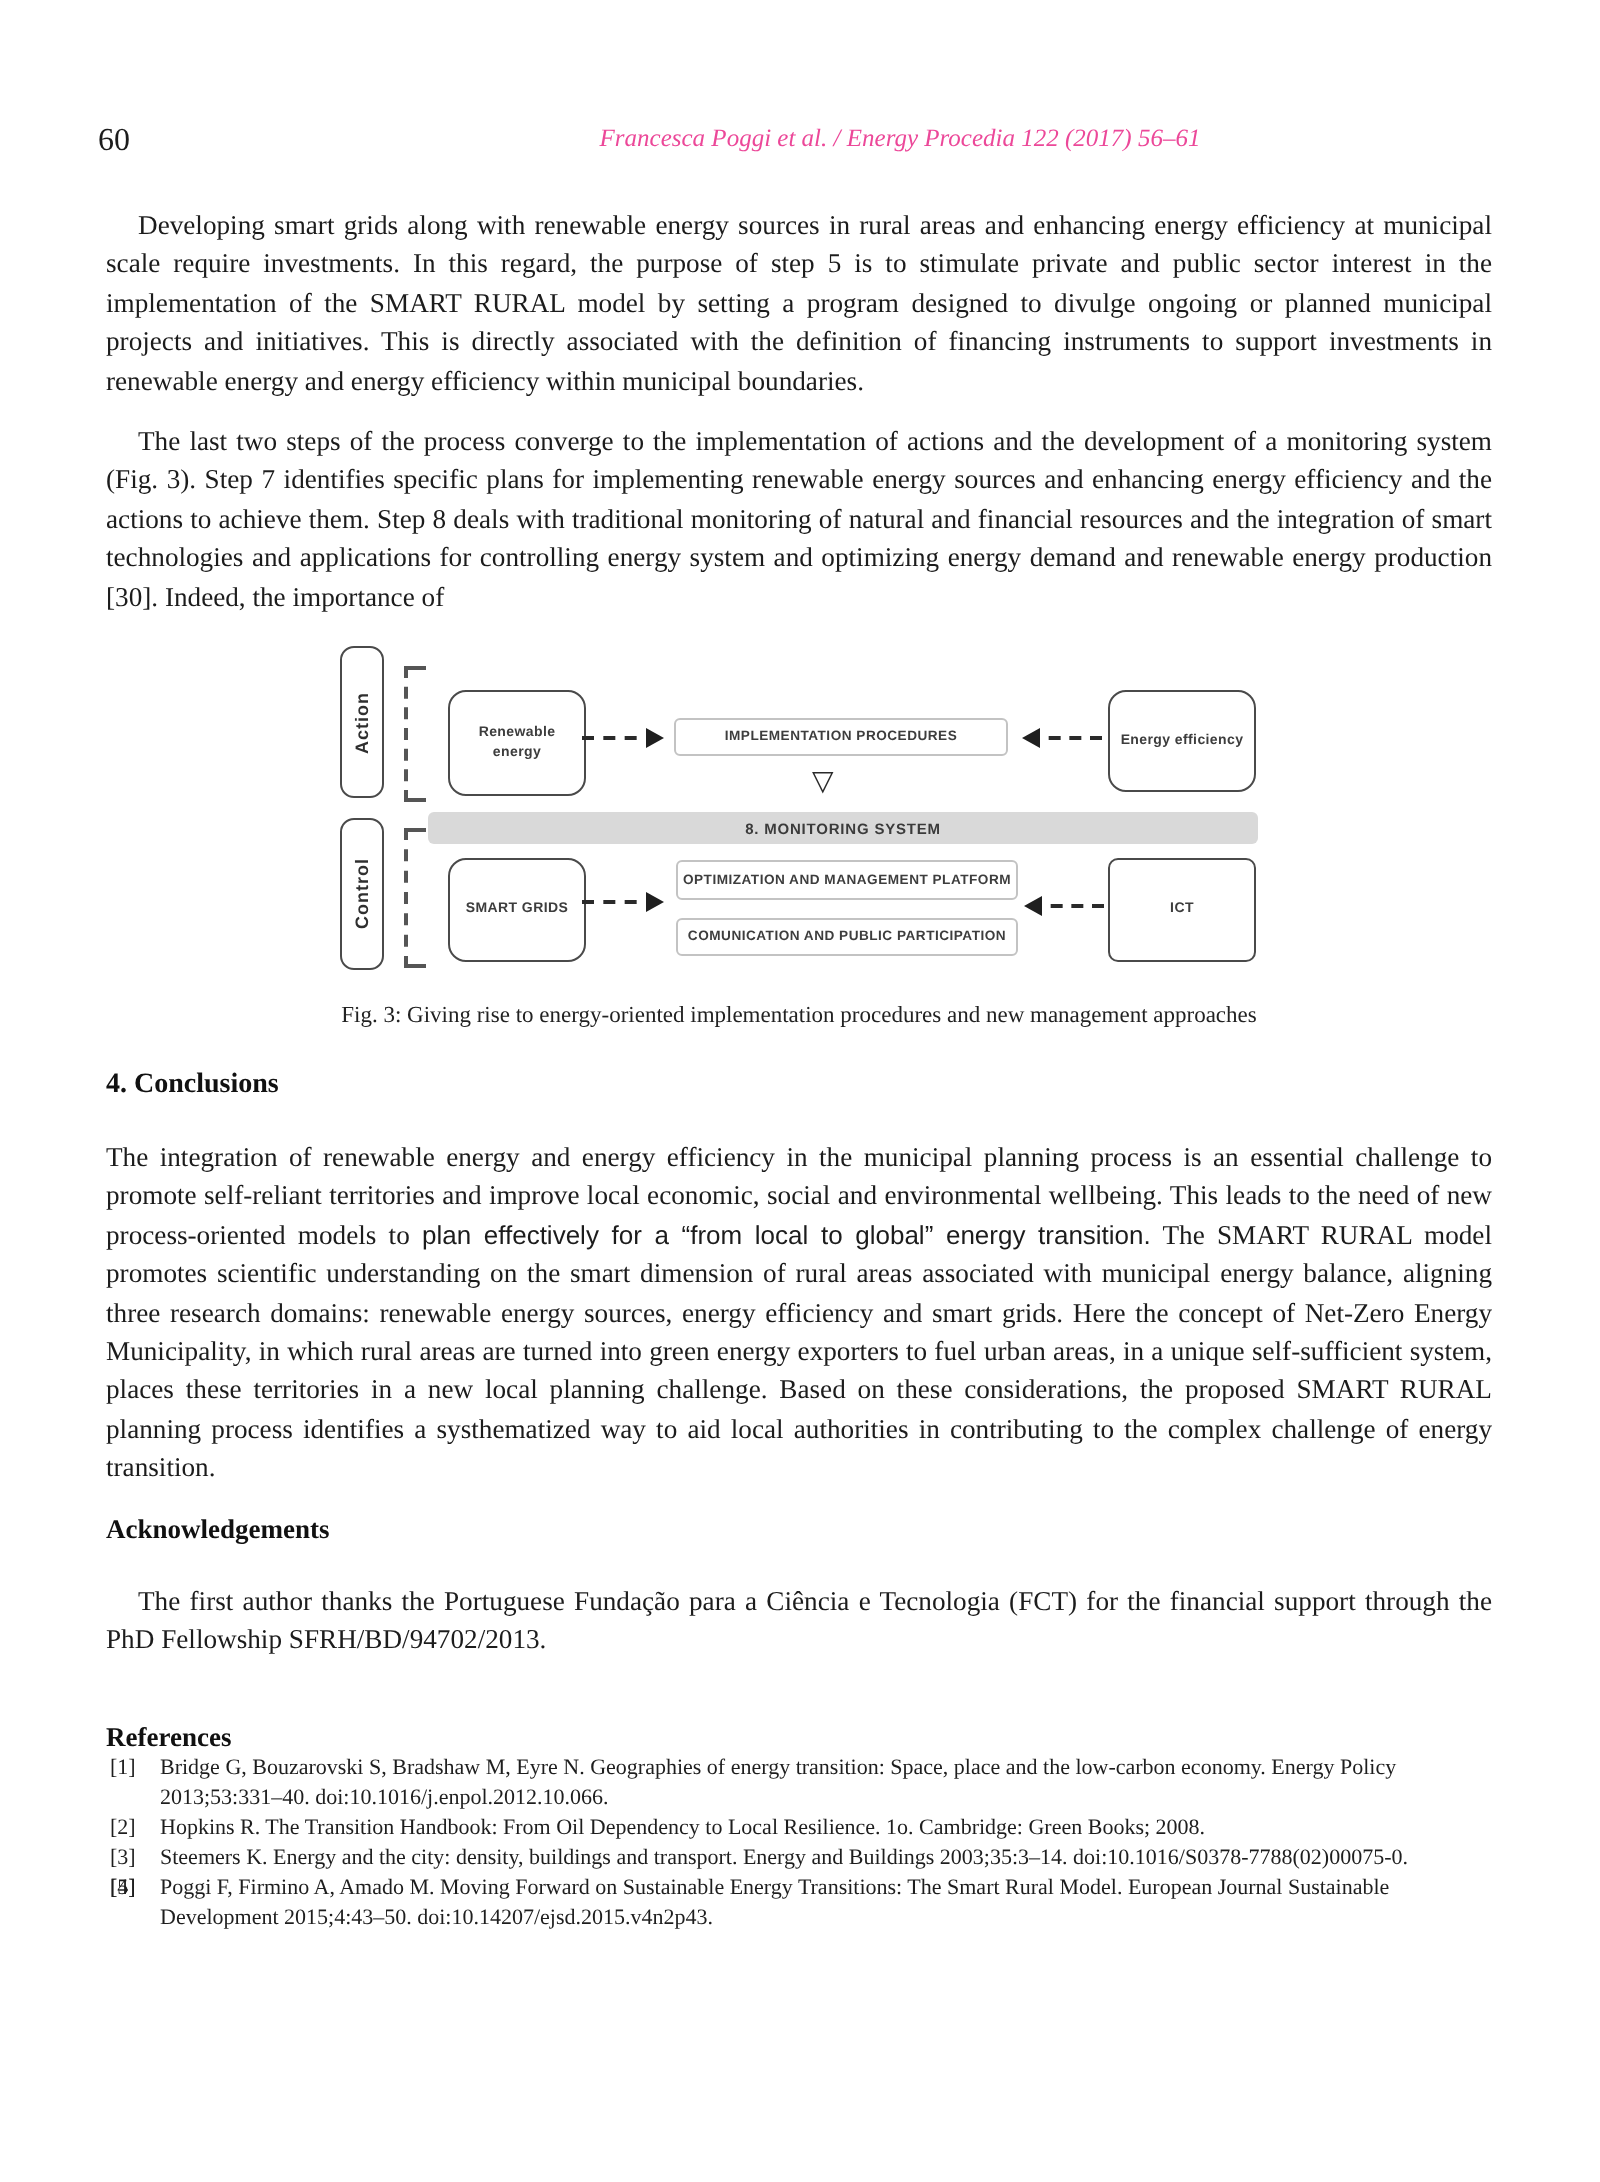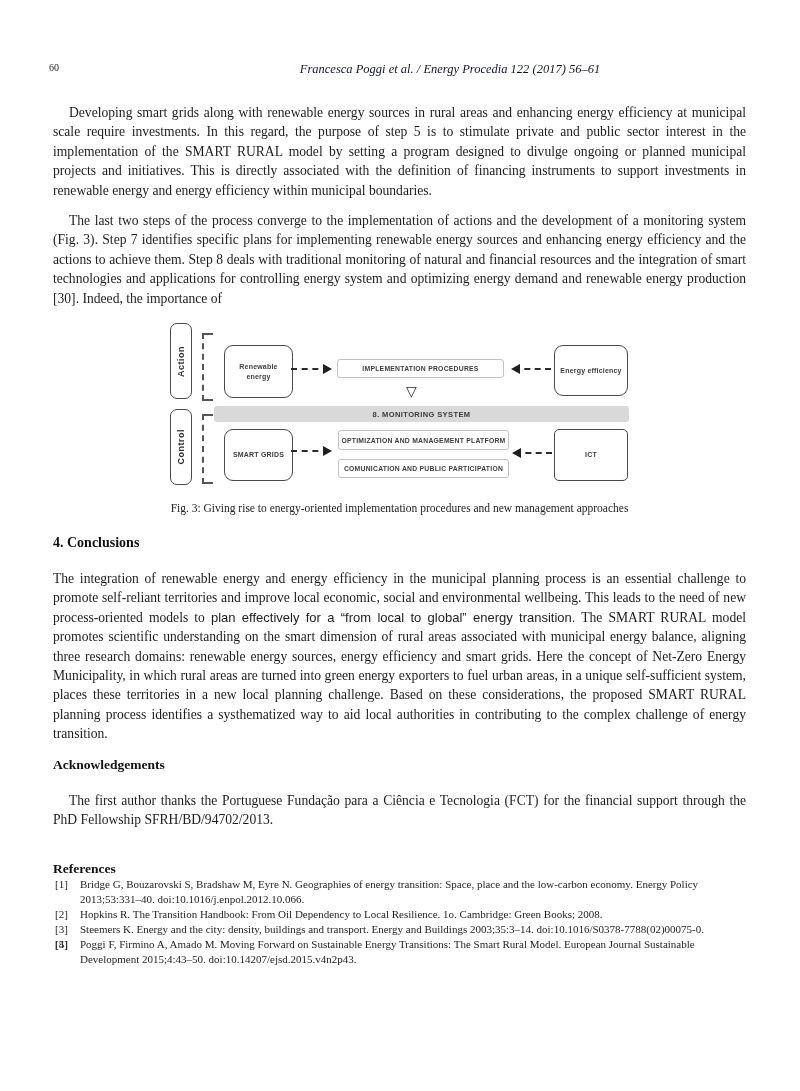--- a/index.html
+++ b/index.html
@@ -1,24 +1,24 @@
 <!DOCTYPE html>
 <html><head>
 <meta charset="utf-8">
 <title>Paper page</title>
 <style>
   html,body { margin:0; padding:0; background:#ffffff; }
   .page {
     position:relative; width:800px; height:1091px; background:#ffffff;
     font-family:"Liberation Serif", serif; color:#1c1c1c; overflow:hidden;
   }
-  .pageno { position:absolute; left:49px; top:62px; font-size:10px; }
+  .pageno { position:absolute; left:49px; top:62px; font-size:16px; }
   .runhead {
     position:absolute; left:150px; top:62px; width:600px;
-    text-align:center; font-style:italic; font-size:12.5px; color:#0f172a;
+    text-align:center; font-style:italic; font-size:12.5px; color:#ec4899;
   }
   .para {
     position:absolute; left:53px; width:693px; text-align:justify;
     font-size:13.6px; line-height:19.4px;
   }
   .indent { text-indent:16px; }
   .p1 { top:103px; }
   .p2 { top:211px; }
   .p3 { top:569px; }
   .p4 { top:791px; }

